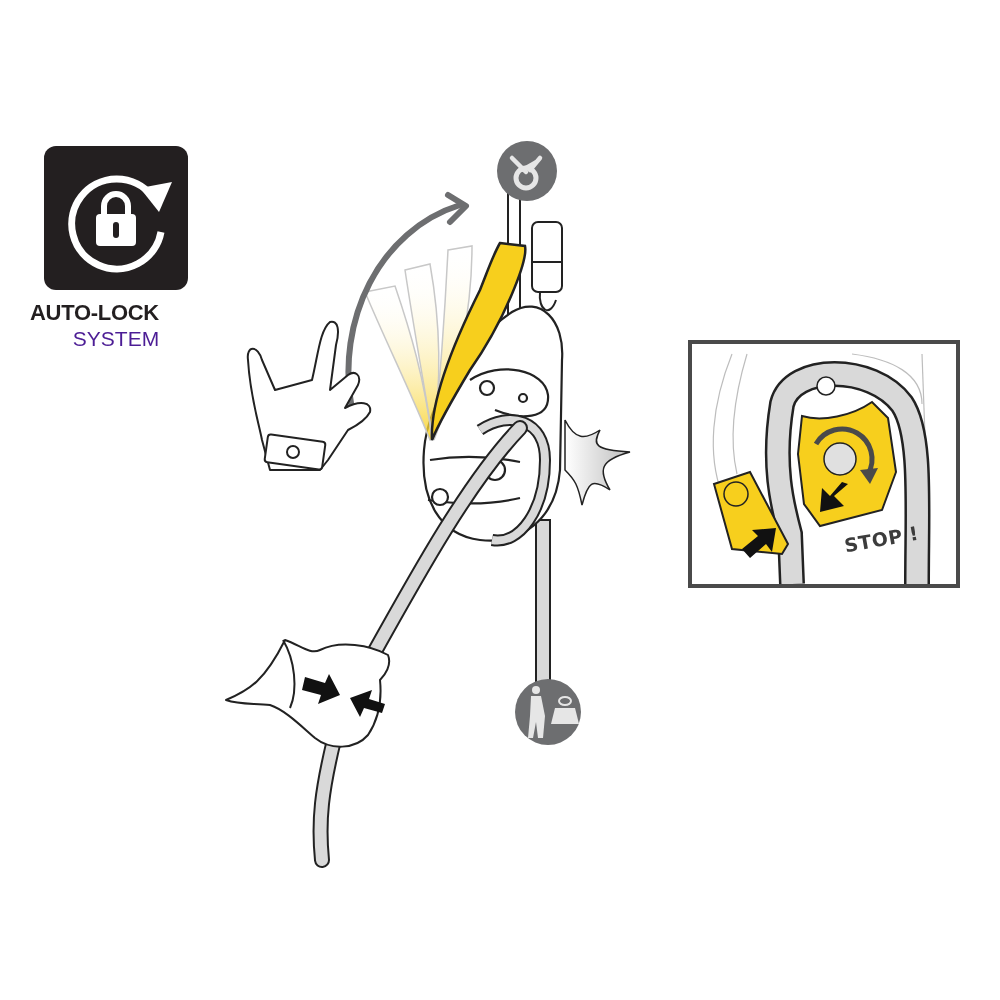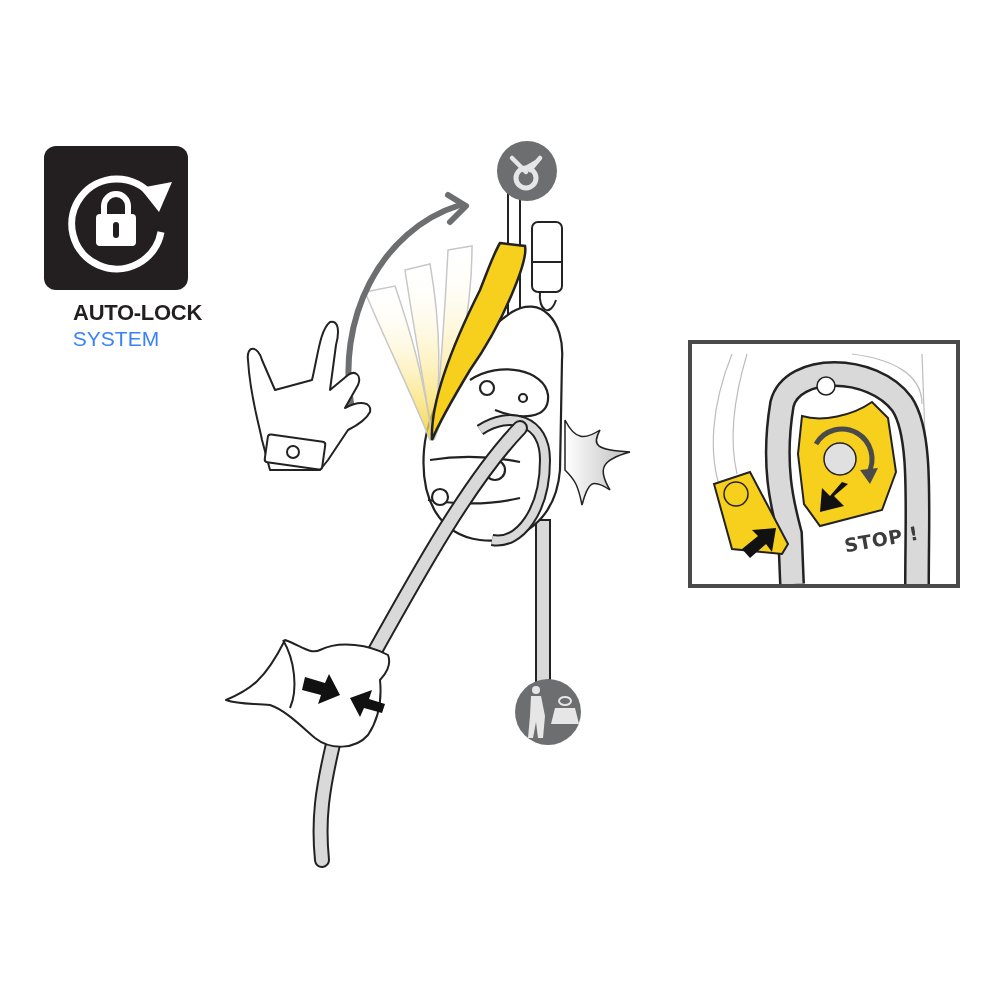--- a/index.html
+++ b/index.html
@@ -1,21 +1,21 @@
 <!DOCTYPE html>
 <html><head>
   <meta charset="utf-8">
   <style>
     html, body { margin: 0; padding: 0; background: #ffffff; }
     body { width: 1000px; height: 1000px; position: relative; overflow: hidden; font-family: "Liberation Sans", sans-serif; }
     .abs { position: absolute; }
     #badge { left: 44px; top: 146px; width: 144px; height: 144px; background: #231f20; border-radius: 12px; }
     #badge svg { width: 144px; height: 144px; display: block; }
-    #badge-title { left: 30px; top: 300px; width: 172px; text-align: right; font-weight: bold; font-size: 22px; color: #231f20; letter-spacing: -0.3px; }
-    #badge-sub { left: 30px; top: 327px; width: 172px; text-align: center; font-size: 21px; color: #3b82f6; }
+    #badge-title { left: 30px; top: 300px; width: 172px; text-align: left; font-weight: bold; font-size: 22px; color: #231f20; letter-spacing: -0.3px; }
+    #badge-sub { left: 30px; top: 327px; width: 172px; text-align: center; font-size: 21px; color: #4c1d95; }
     #scene { left: 0; top: 0; width: 1000px; height: 1000px; }
     #inset { left: 688px; top: 340px; width: 272px; height: 248px; border: 4px solid #4a4a4a; box-sizing: border-box; background: #fff; overflow: hidden; }
     #inset svg { width: 264px; height: 240px; display: block; }
     #stop-label { position: absolute; left: 152px; top: 184px; font-family: "DejaVu Sans", sans-serif; font-weight: bold; font-size: 19px; color: #3c3c3c; transform: rotate(-10deg); letter-spacing: 0.5px; }
   </style>
 </head>
 <body>
 
 <div id="scene" class="abs">
   <svg width="1000" height="1000" viewBox="0 0 1000 1000" xmlns="http://www.w3.org/2000/svg">

